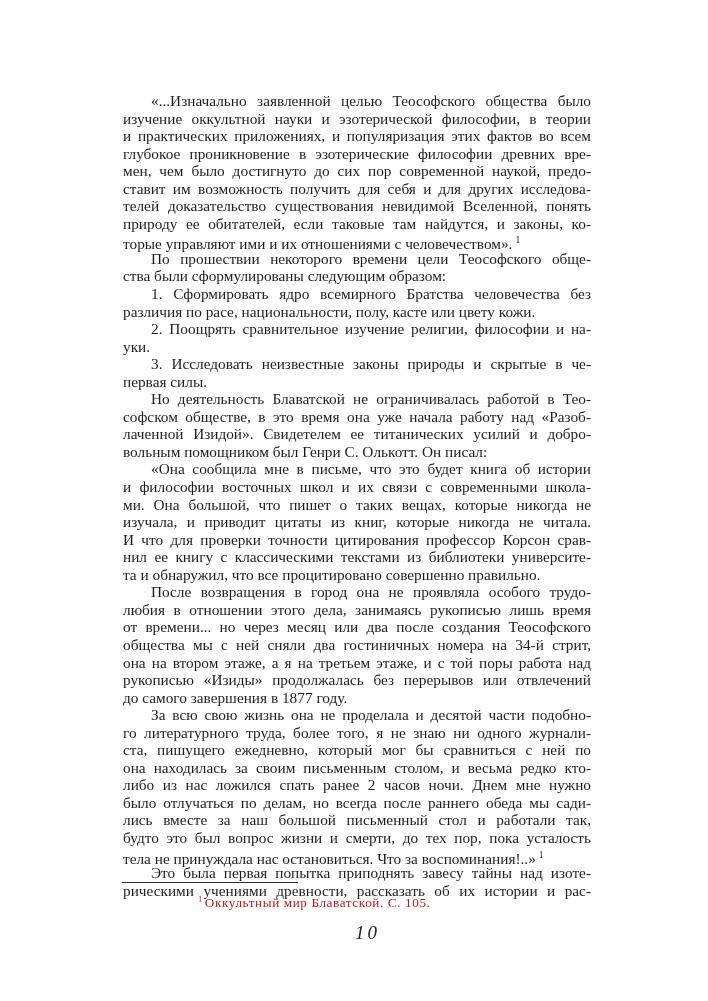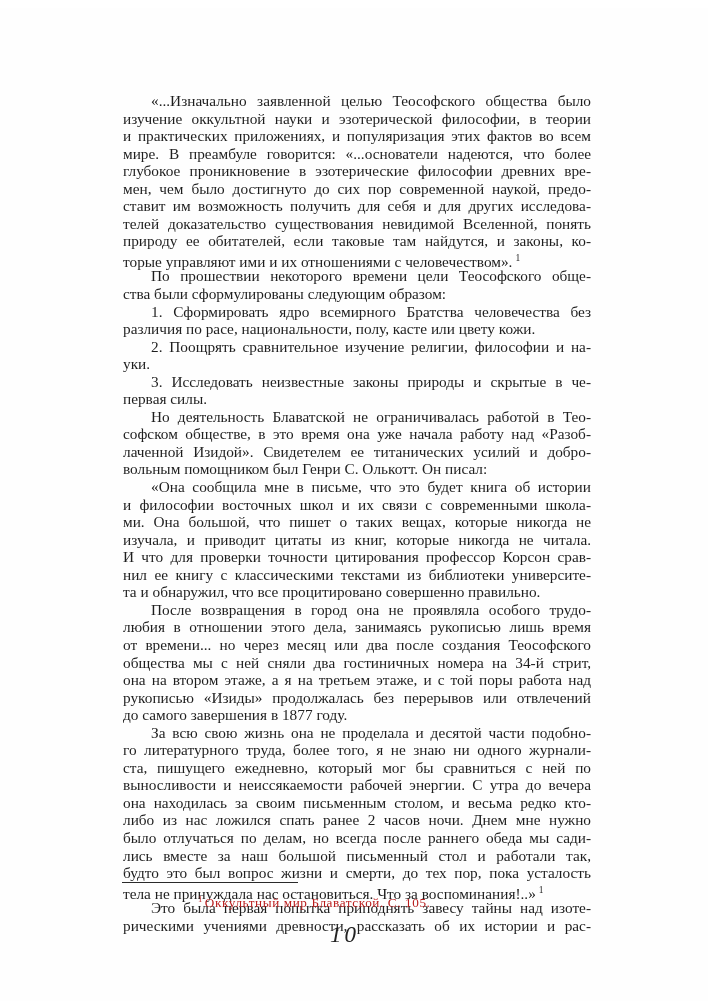--- a/index.html
+++ b/index.html
@@ -24,34 +24,33 @@
     position: absolute; left: 122px; top: 874px; width: 176px; height: 0;
     border-top: 1.2px solid #2a2a2a;
   }
   .footnote {
     position: absolute; left: 158px; top: 886px;
     font-family: "Liberation Serif", serif; font-size: 13.2px; color: #b91c1c;
     letter-spacing: 0.6px; white-space: nowrap; margin-left: 40px;
   }
   .footnote sup { font-size: 8.5px; vertical-align: 5px; margin-right: 2px; }
   .page-number {
-    position: absolute; left: 330px; top: 914px; width: 50px; text-align: left;
-    font-family: "Liberation Serif", serif; font-style: italic; font-size: 23px;
+    position: absolute; left: 330px; top: 914px; width: 50px; text-align: right;
+    font-family: "Liberation Serif", serif; font-style: italic; font-size: 19px;
     letter-spacing: 3px; color: #222;
   }
 </style>
 </head>
 <body>
 
 <div class="page">
   <div class="text-block" id="text-block">
       <span class="line indent"><span>«...Изначально заявленной целью Теософского общества было</span></span>
       <span class="line"><span>изучение оккультной науки и эзотерической философии, в теории</span></span>
       <span class="line"><span>и практических приложениях, и популяризация этих фактов во всем</span></span>
-      <span class="line"><span>мире. В преамбуле говорится: «...основатели надеются, что более</span></span>
       <span class="line"><span>глубокое проникновение в эзотерические философии древних вре-</span></span>
       <span class="line"><span>мен, чем было достигнуто до сих пор современной наукой, предо-</span></span>
       <span class="line"><span>ставит им возможность получить для себя и для других исследова-</span></span>
       <span class="line"><span>телей доказательство существования невидимой Вселенной, понять</span></span>
       <span class="line"><span>природу ее обитателей, если таковые там найдутся, и законы, ко-</span></span>
       <span class="line last"><span>торые управляют ими и их отношениями с человечеством».</span><sup class="fn">1</sup></span>
       <span class="line indent"><span>По прошествии некоторого времени цели Теософского обще-</span></span>
       <span class="line last"><span>ства были сформулированы следующим образом:</span></span>
       <span class="line indent"><span>1. Сформировать ядро всемирного Братства человечества без</span></span>
       <span class="line last"><span>различия по расе, национальности, полу, касте или цвету кожи.</span></span>
@@ -73,21 +72,20 @@
       <span class="line indent"><span>После возвращения в город она не проявляла особого трудо-</span></span>
       <span class="line"><span>любия в отношении этого дела, занимаясь рукописью лишь время</span></span>
       <span class="line"><span>от времени... но через месяц или два после создания Теософского</span></span>
       <span class="line"><span>общества мы с ней сняли два гостиничных номера на 34-й стрит,</span></span>
       <span class="line"><span>она на втором этаже, а я на третьем этаже, и с той поры работа над</span></span>
       <span class="line"><span>рукописью «Изиды» продолжалась без перерывов или отвлечений</span></span>
       <span class="line last"><span>до самого завершения в 1877 году.</span></span>
       <span class="line indent"><span>За всю свою жизнь она не проделала и десятой части подобно-</span></span>
       <span class="line"><span>го литературного труда, более того, я не знаю ни одного журнали-</span></span>
       <span class="line"><span>ста, пишущего ежедневно, который мог бы сравниться с ней по</span></span>
-      <span class="line"><span>выносливости и неиссякаемости рабочей энергии. С утра до вечера</span></span>
       <span class="line"><span>она находилась за своим письменным столом, и весьма редко кто-</span></span>
       <span class="line"><span>либо из нас ложился спать ранее 2 часов ночи. Днем мне нужно</span></span>
       <span class="line"><span>было отлучаться по делам, но всегда после раннего обеда мы сади-</span></span>
       <span class="line"><span>лись вместе за наш большой письменный стол и работали так,</span></span>
       <span class="line"><span>будто это был вопрос жизни и смерти, до тех пор, пока усталость</span></span>
       <span class="line last"><span>тела не принуждала нас остановиться. Что за воспоминания!..»</span><sup class="fn">1</sup></span>
       <span class="line indent"><span>Это была первая попытка приподнять завесу тайны над изоте-</span></span>
       <span class="line"><span>рическими учениями древности, рассказать об их истории и рас-</span></span>
     </div>
 

